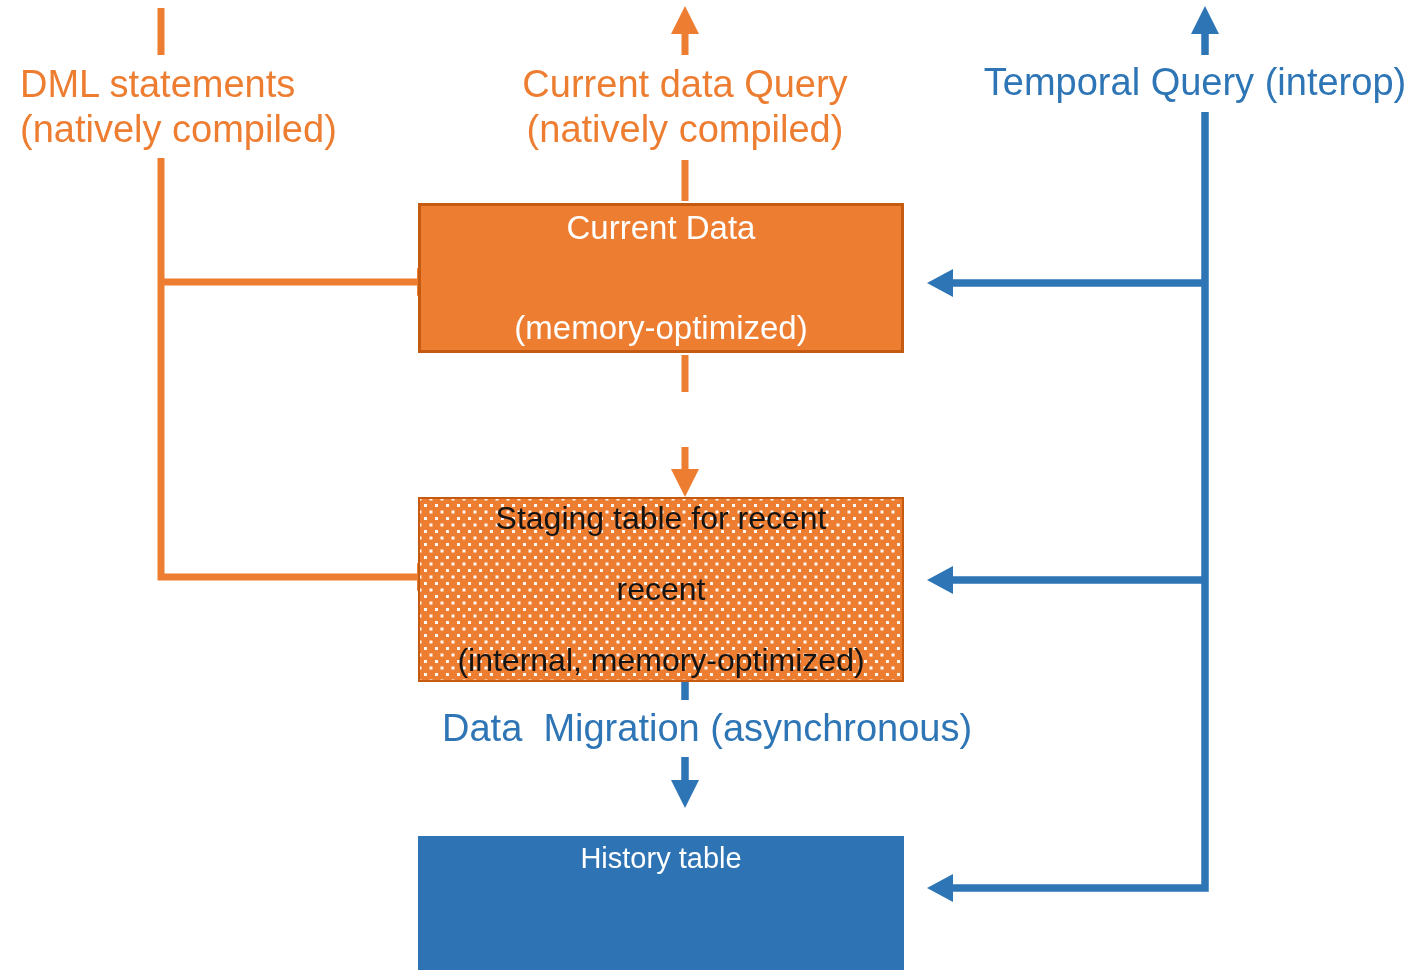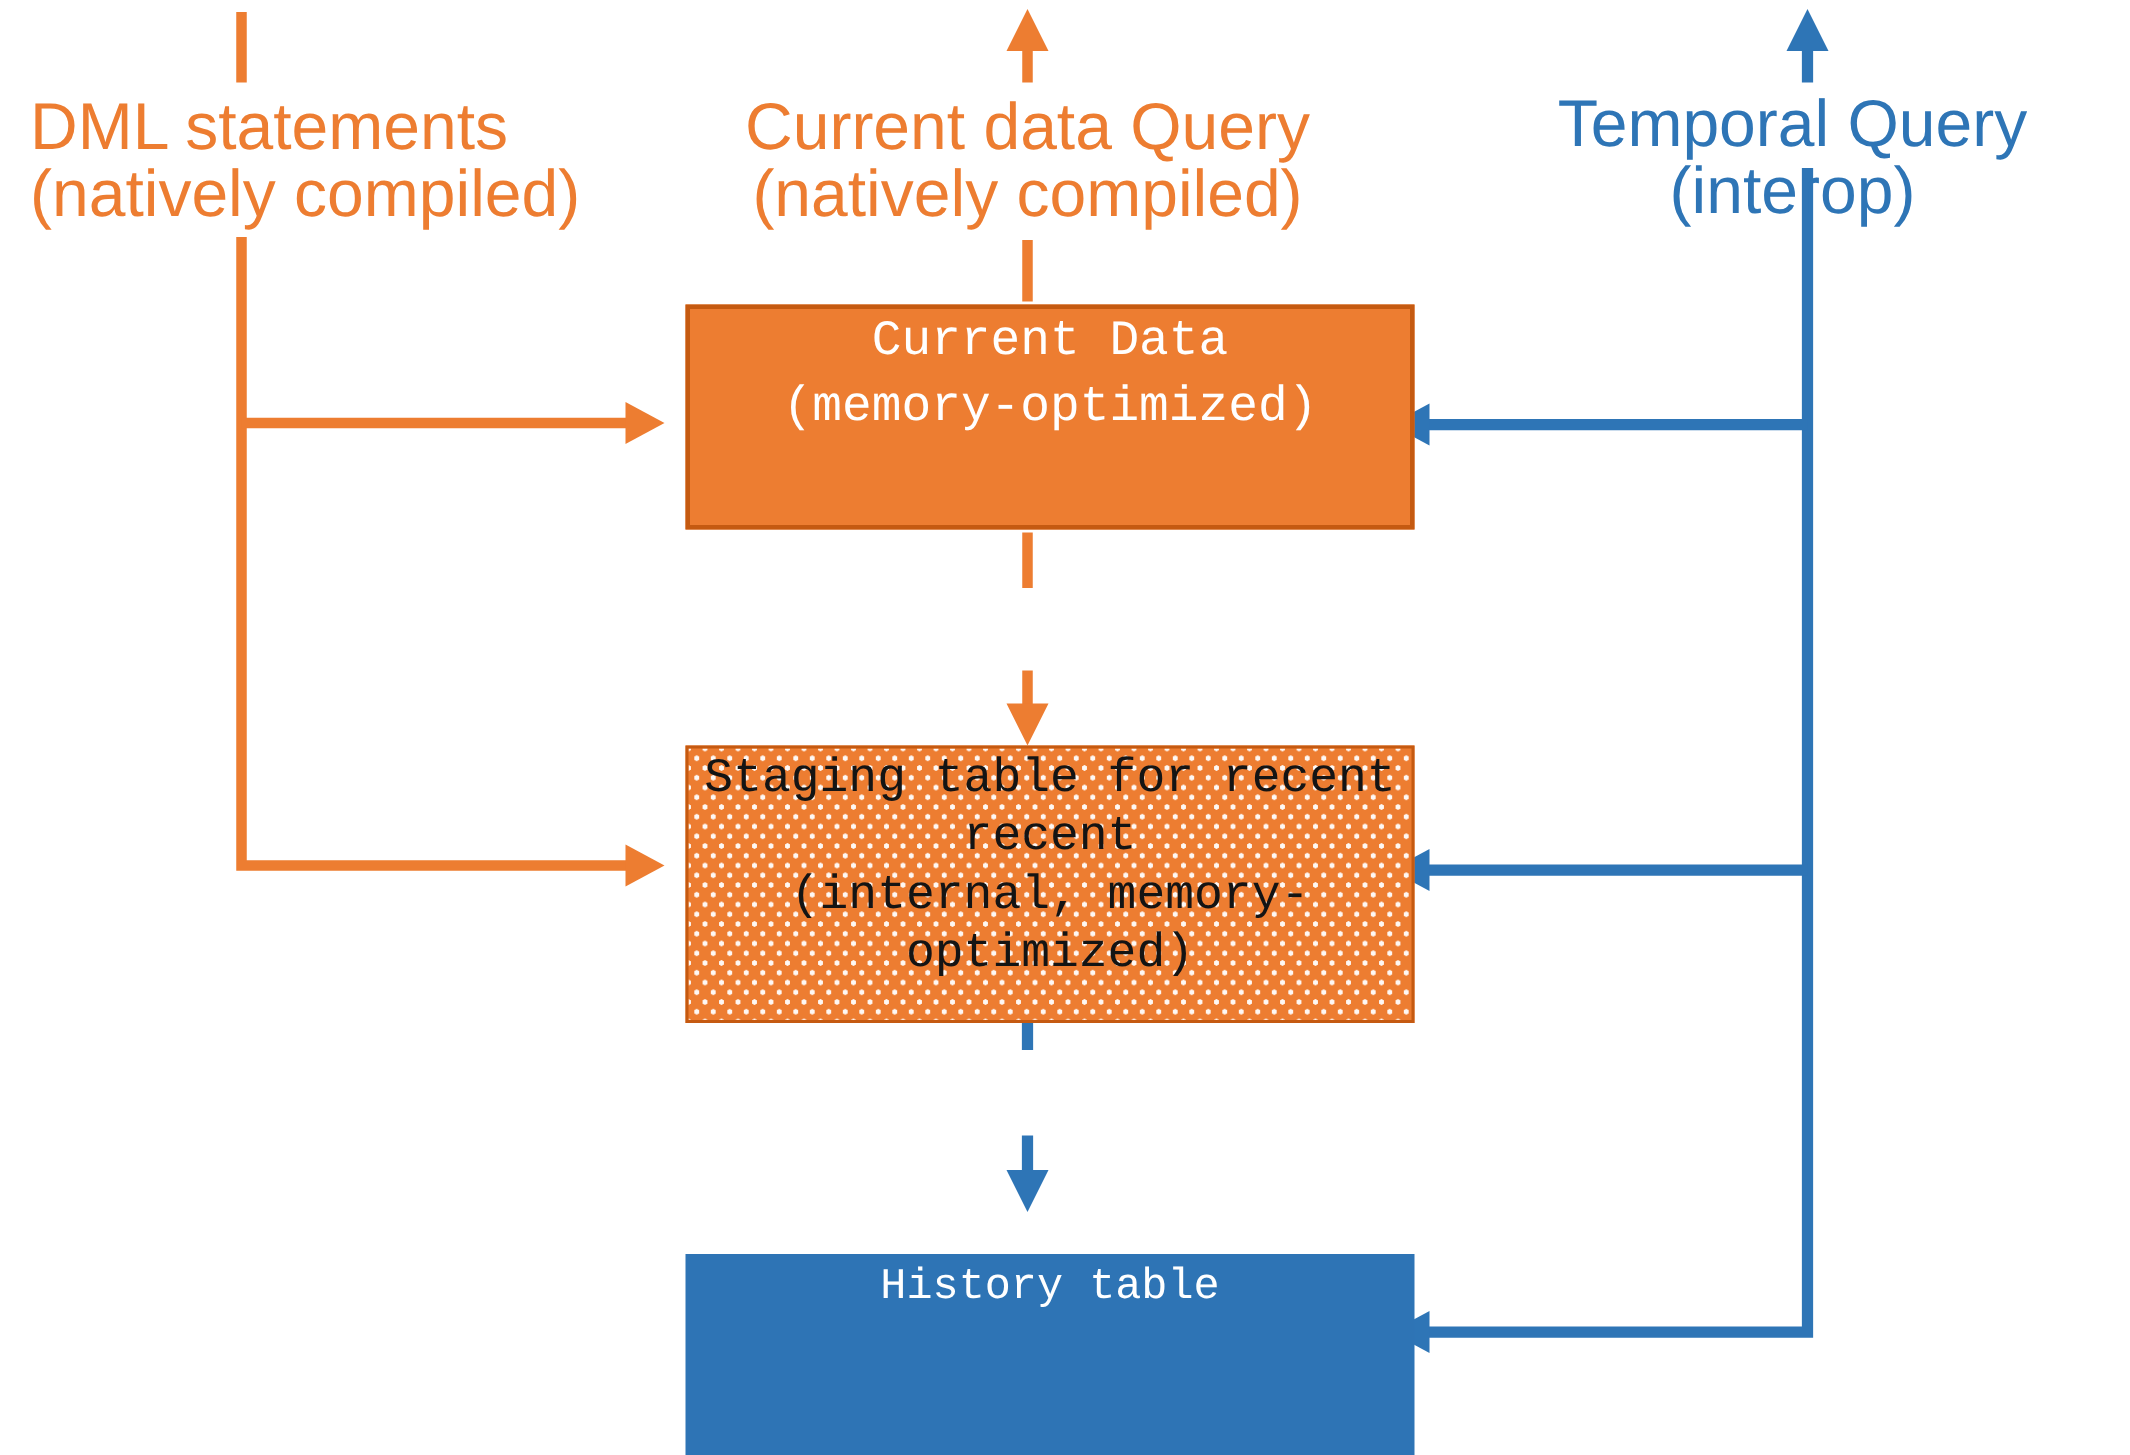--- a/index.html
+++ b/index.html
@@ -7,34 +7,34 @@
     position:relative;
     width:1420px;height:970px;
     background:#ffffff;
     overflow:hidden;
     font-family:"Liberation Sans",sans-serif;
   }
   .layer{position:absolute;left:0;top:0;width:1420px;height:970px;}
   .lbl{
     position:absolute;
     font-family:"Liberation Sans",sans-serif;
-    font-size:44px;
+    font-size:38px;
     line-height:45px;
   }
   .lbl .line{display:block;}
   .orange-text{color:#ED7D31;}
   .blue-text{color:#2E75B6;}
   .center{text-align:center;}
   .box{
     position:absolute;
-    left:457px;width:486px;
+    left:418px;width:486px;
     box-sizing:border-box;
-    display:flex;flex-direction:column;justify-content:flex-start;align-items:center;
+    display:flex;flex-direction:column;justify-content:space-between;align-items:center;
     text-align:center;
-    font-family:Liberation Mono, monospace;
+    font-family:Liberation Sans, sans-serif;
   }
   .box .line{display:block;}
   .box-current{
     top:203px;height:150px;
     background:#ED7D31;
     border:3px solid #C55A11;
     color:#ffffff;
     font-size:33px;line-height:44px;
   }
   .box-staging{
@@ -98,20 +98,21 @@
   </div>
 
   <div class="lbl orange-text center" style="left:435px;top:62px;width:500px;">
     <span class="line">Current data Query</span>
     <span class="line">(natively compiled)</span>
   </div>
 
   <div class="lbl blue-text center" style="left:970px;top:60px;width:450px;">Temporal Query (interop)</div>
 
 
+  <div class="lbl blue-text center pre" style="left:442px;top:706px;width:520px;">Data  Migration (asynchronous)</div>
 
   <div class="box box-current">
     <span class="line">Current Data</span>
     <span class="line">(memory-optimized)</span>
   </div>
 
   <div class="box box-staging">
     <span class="line">Staging table for recent</span>
     <span class="line">recent</span>
     <span class="line">(internal, memory-optimized)</span>

